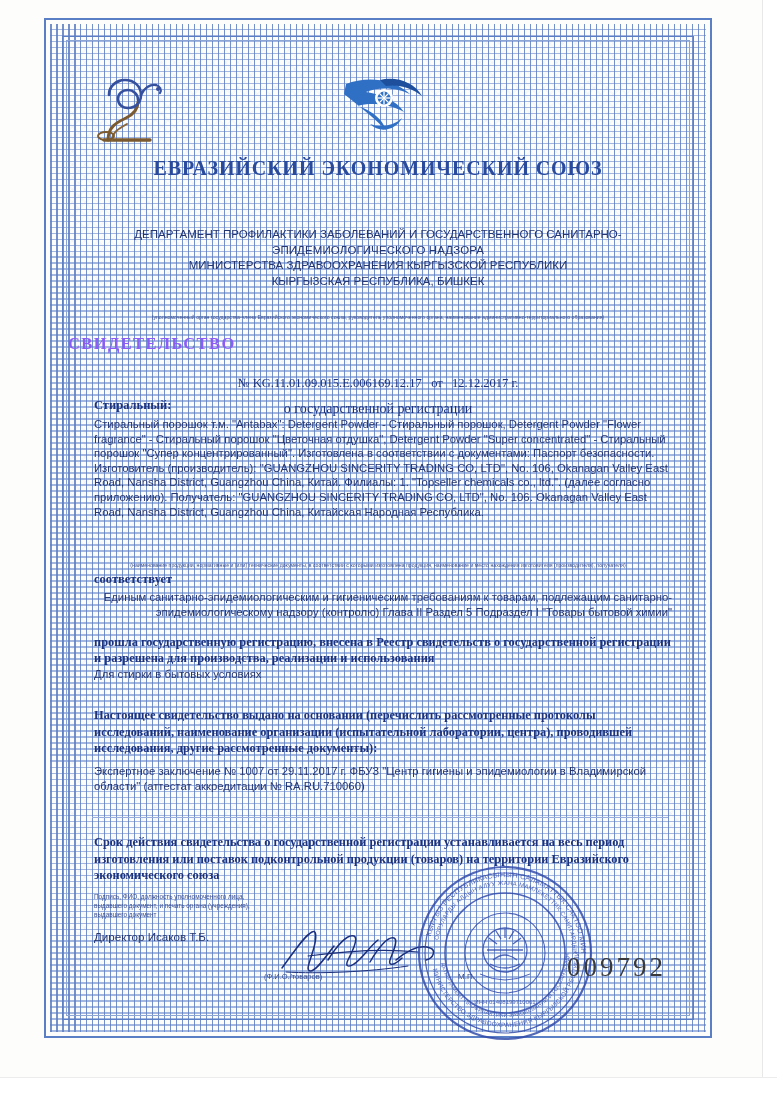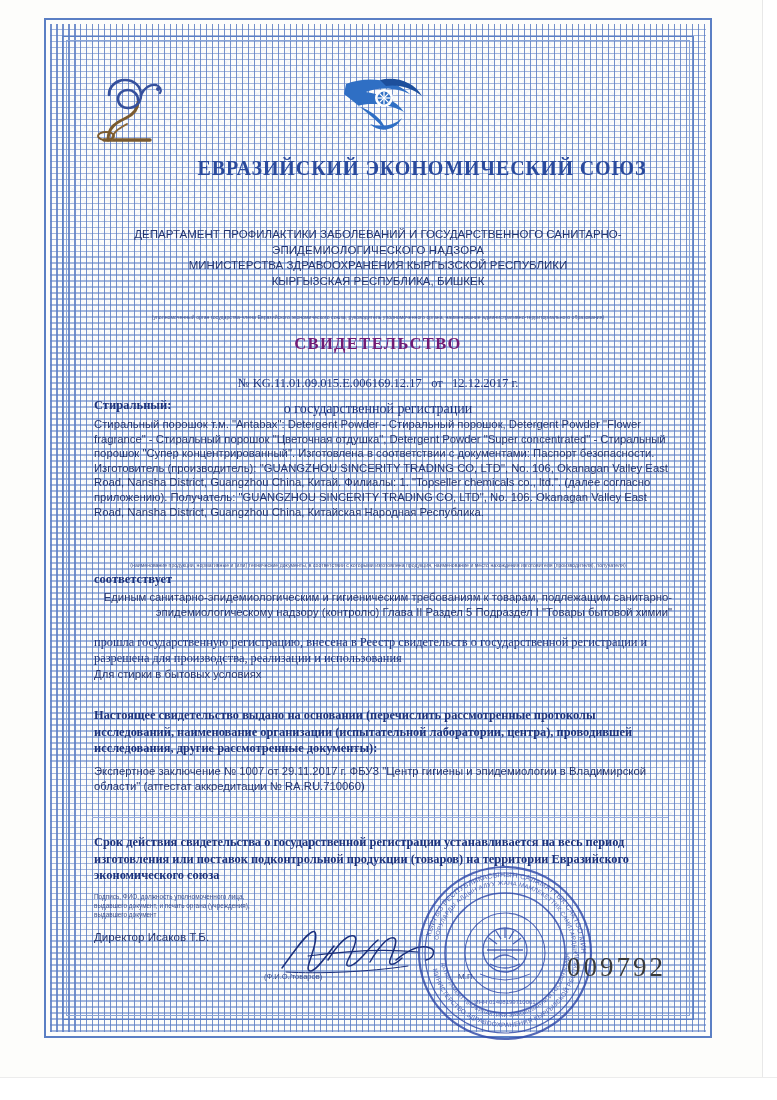--- a/index.html
+++ b/index.html
@@ -109,21 +109,20 @@
   .eaeu-title {
     position: absolute;
     left: 0; top: 115px;
     width: 620px;
     text-align: center;
     font-family: "Liberation Serif", serif;
     font-weight: bold;
     font-size: 20px;
     letter-spacing: .9px;
     color: #2a4a9c;
-    padding-left: 44px;
   }
   .authority {
     position: absolute;
     left: 6px; top: 185px;
     width: 608px;
     text-align: center;
     font-size: 11.5px;
     line-height: 15.5px;
     color: #24356f;
   }
@@ -135,26 +134,26 @@
     font-size: 5.2px;
     line-height: 7px;
     color: #3b4f8d;
   }
   .tiny-note.n1 { left: 0; top: 272px; }
 
   .cert-title {
     position: absolute;
     left: 0; top: 292px;
     width: 620px;
-    text-align: center;
+    text-align: left;
     font-family: "Liberation Serif", serif;
     font-weight: bold;
     font-size: 16.5px;
     letter-spacing: 1.4px;
-    color: #701a75;
+    color: #8b5cf6;
   }
   .cert-sub {
     position: absolute;
     left: 0; top: 314px;
     width: 620px;
     text-align: center;
     font-family: "Liberation Serif", serif;
     font-size: 14px;
     color: #1d327a;
     margin-top: 45px;
@@ -203,21 +202,21 @@
     font-size: 11.3px;
     line-height: 14.8px;
     color: #27366e;
     text-align: right;
   }
   .registered-text {
     position: absolute;
     left: 26px; top: 592px;
     width: 580px;
     font-family: "Liberation Serif", serif;
-    font-weight: normal;
+    font-weight: bold;
     font-size: 12.4px;
     line-height: 16px;
     color: #1d327a;
   }
   .usage-text {
     position: absolute;
     left: 26px; top: 625px;
     width: 578px;
     font-size: 11.3px;
     line-height: 14.6px;

